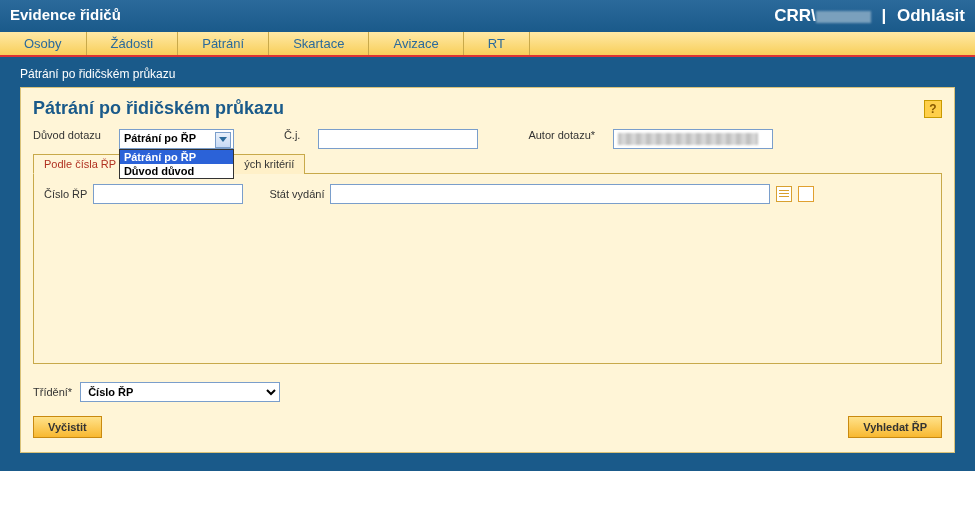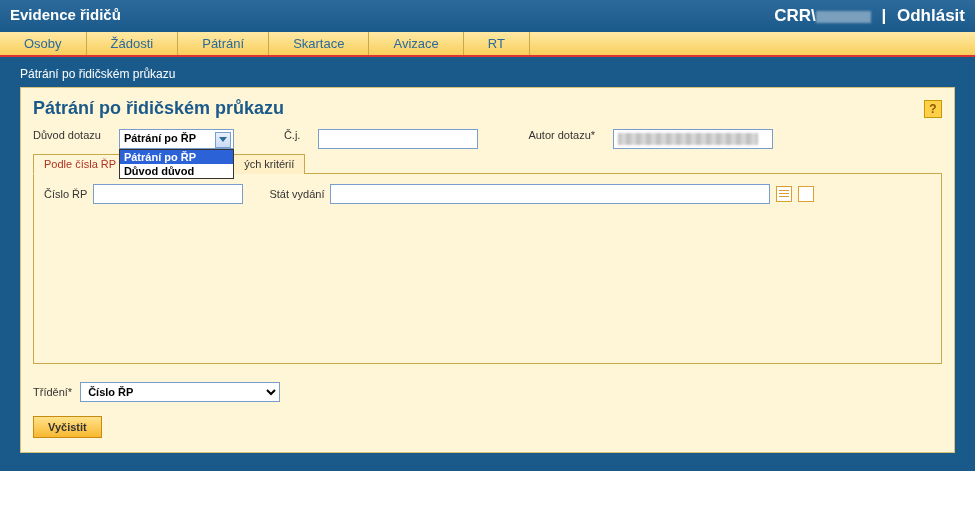--- a/index.html
+++ b/index.html
@@ -217,15 +217,16 @@
 
     <div class="sort-row">
       <span class="lbl">Třídění*</span>
       <select class="sel sel-sort">
         <option>Číslo ŘP</option>
       </select>
     </div>
 
     <div class="action-row">
       <button class="btn">Vyčistit</button>
+      <button class="btn">Vyhledat ŘP</button>
     </div>
   </div>
 </div>
 
 </body></html>

